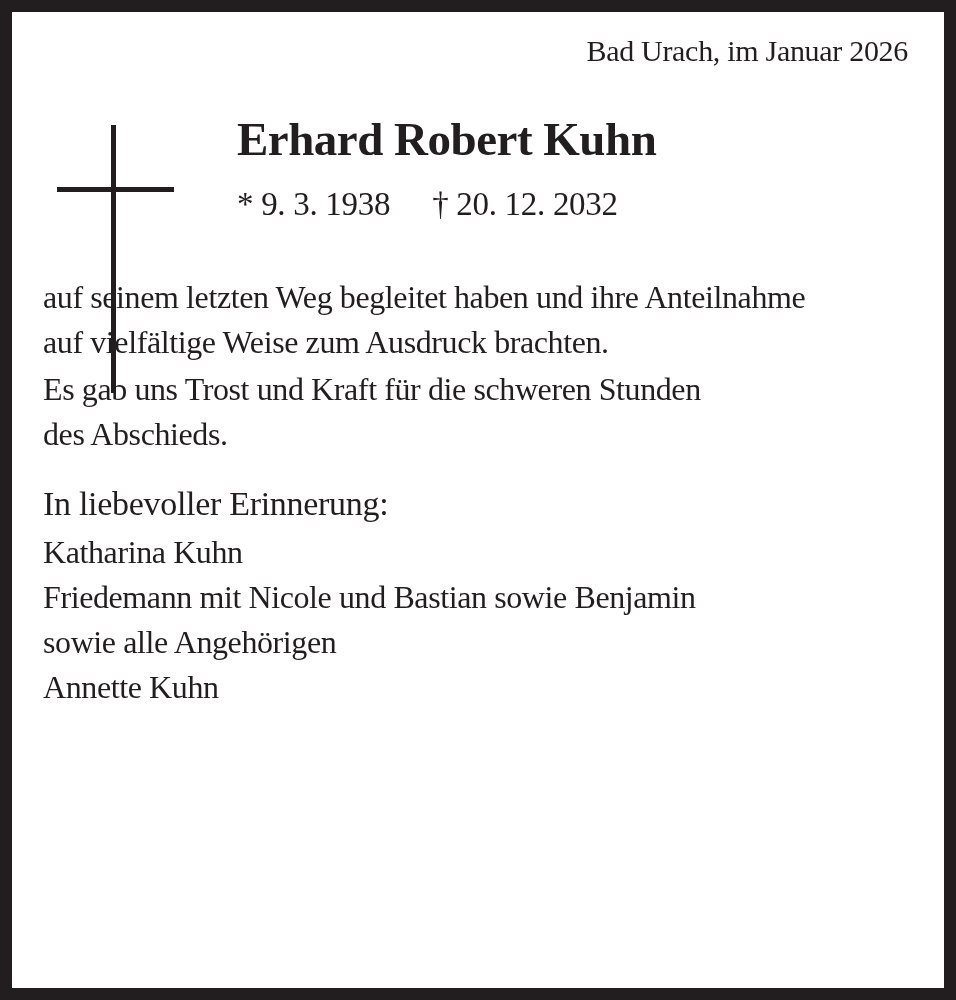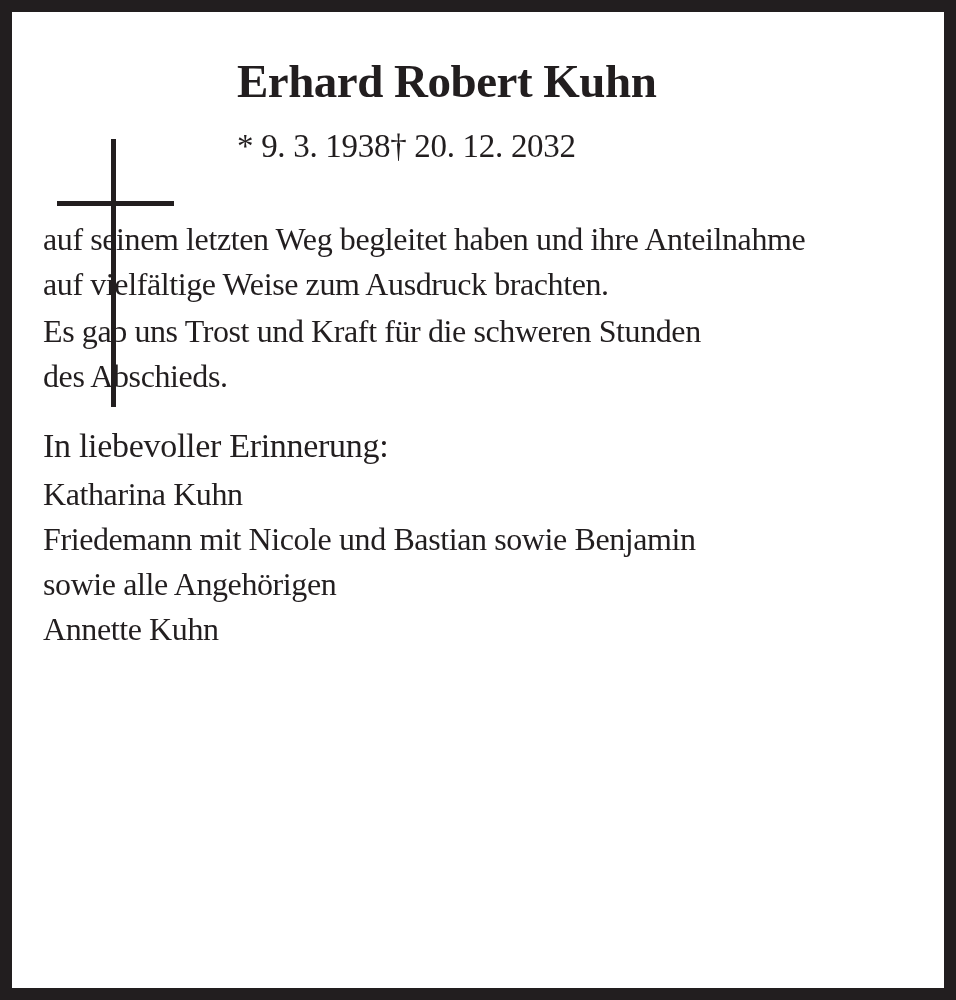--- a/index.html
+++ b/index.html
@@ -74,20 +74,21 @@
   .deceased-name{
     margin:34px 0 0;
     font-size:47px;
     line-height:70px;
     font-weight:bold;
     letter-spacing:-0.5px;
   }
   .dates{
     margin:10px 0 0;
     display:flex;
+    gap:42px;
     font-size:33px;
     line-height:41px;
     letter-spacing:-0.3px;
   }
   .body-block{
     margin-top:50px;
     font-size:32px;
     line-height:45px;
     letter-spacing:-0.4px;
   }
@@ -111,20 +112,21 @@
     line-height:45px;
     letter-spacing:-0.4px;
   }
 </style>
 </head>
 <body>
 
 <div class="frame">
   <div class="inner">
 
+    <div class="dateline">Bad Urach, im Januar 2026</div>
 
     <div class="cross">
       <span class="bar-v"></span>
       <span class="bar-h"></span>
     </div>
 
     <div class="header-block">
       <div class="deceased-name">Erhard Robert Kuhn</div>
       <div class="dates">
         <span>* 9. 3. 1938</span>

